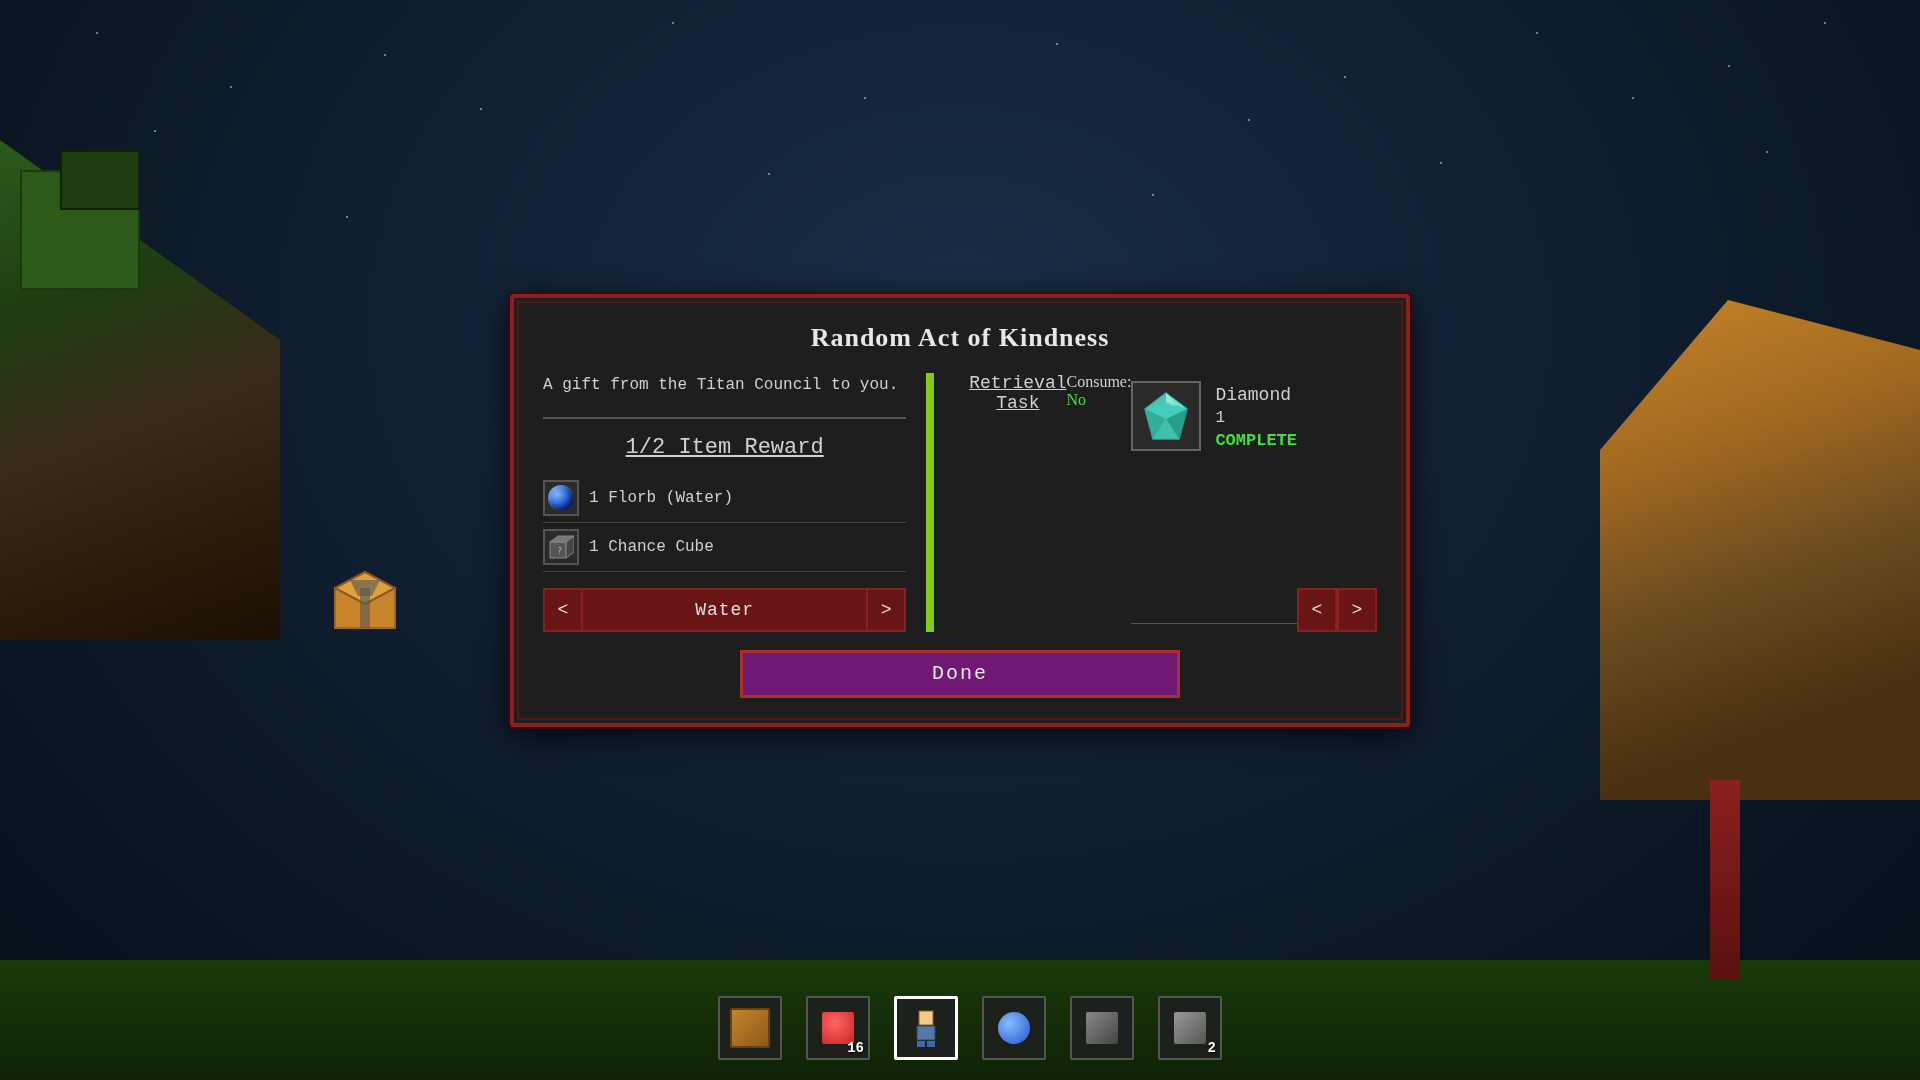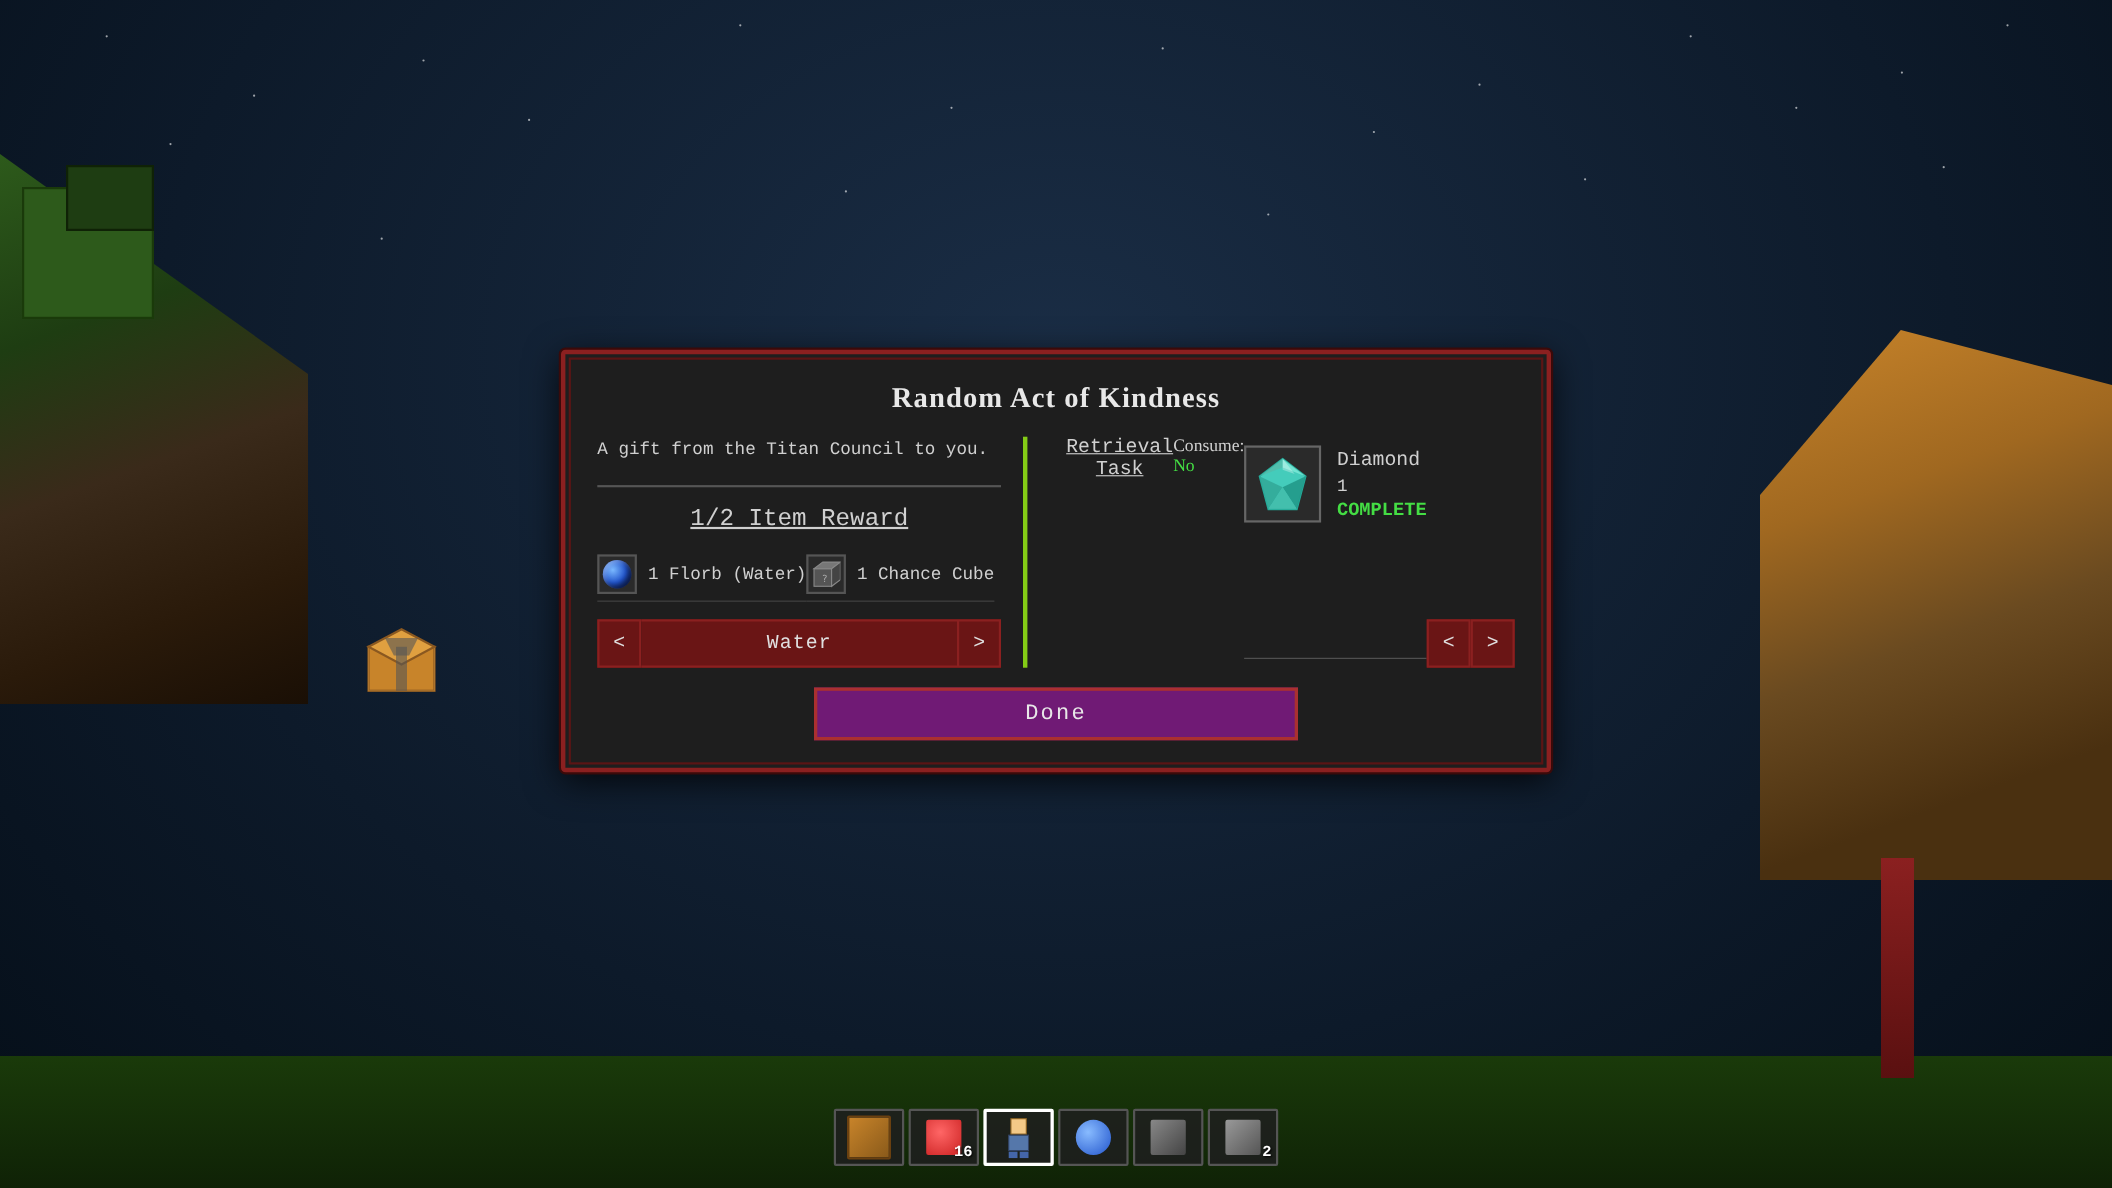--- a/index.html
+++ b/index.html
@@ -60,28 +60,29 @@
       bottom: 20px;
       left: 50%;
       transform: translateX(-50%);
       display: flex;
       gap: 4px;
       z-index: 10;
     }
 
     .hotbar-slot {
       width: 64px;
-      height: 52px;
+      height: 64px;
       background: rgba(30, 30, 30, 0.85);
       border: 2px solid #555;
       border-radius: 2px;
       display: flex;
       align-items: center;
       justify-content: center;
       position: relative;
+      margin-left: 20px;
     }
 
     .hotbar-slot.selected {
       border: 3px solid #fff;
     }
 
     .slot-count {
       position: absolute;
       bottom: 2px;
       right: 4px;
@@ -128,21 +129,21 @@
     }
 
     .dialog-body {
       display: flex;
       gap: 0;
     }
 
     .left-panel {
       flex: 1;
       padding-right: 20px;
-      border-right: 4px solid #84cc16;
+      border-right: 8px solid #84cc16;
       display: flex;
       flex-direction: column;
     }
 
     .right-panel {
       flex: 1;
       padding-left: 35px;
       display: flex;
       flex-direction: row;
       justify-content: flex-end;
@@ -166,21 +167,21 @@
       text-align: center;
       color: #d0d0d0;
       font-size: 22px;
       margin-bottom: 14px;
       font-family: 'Courier New', monospace;
       text-decoration: underline;
     }
 
     .reward-list {
       display: flex;
-      flex-direction: row;
+      flex-direction: column;
       gap: 0;
       margin-bottom: 16px;
       flex: 1;
     }
 
     .reward-item {
       display: flex;
       align-items: center;
       gap: 10px;
       padding: 6px 0;

